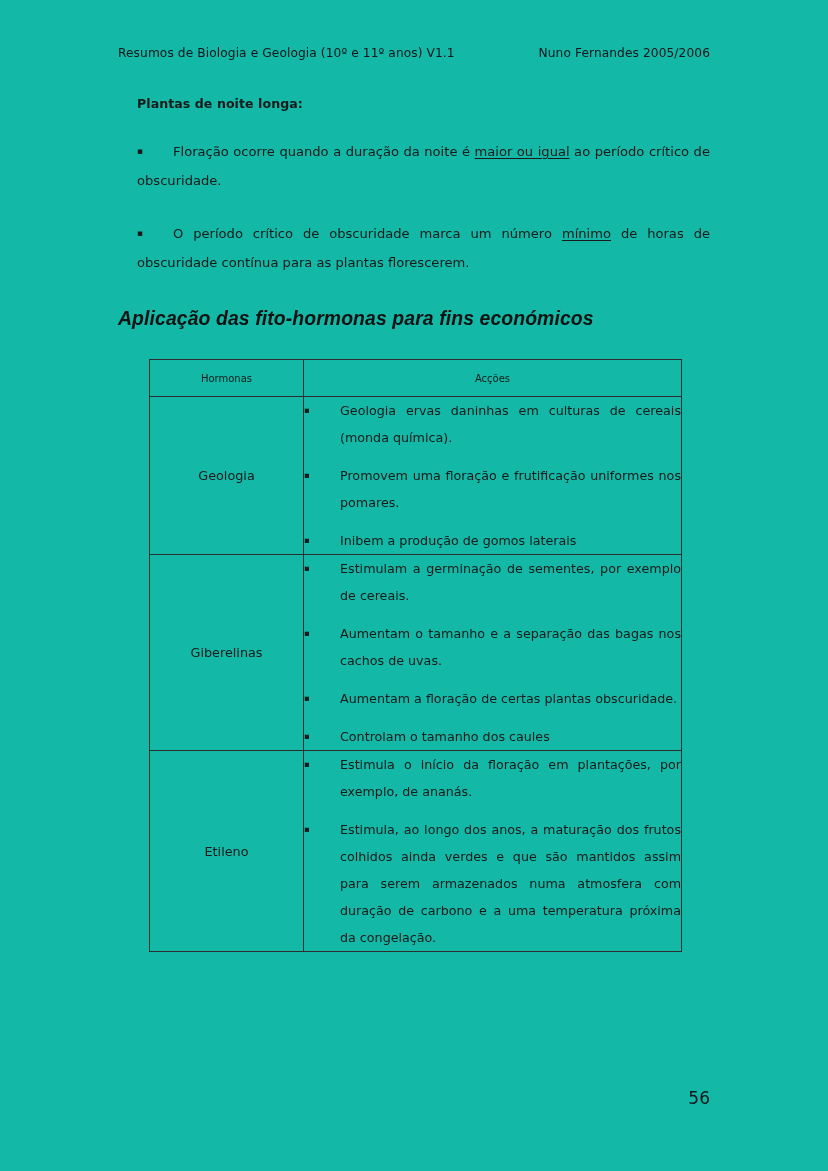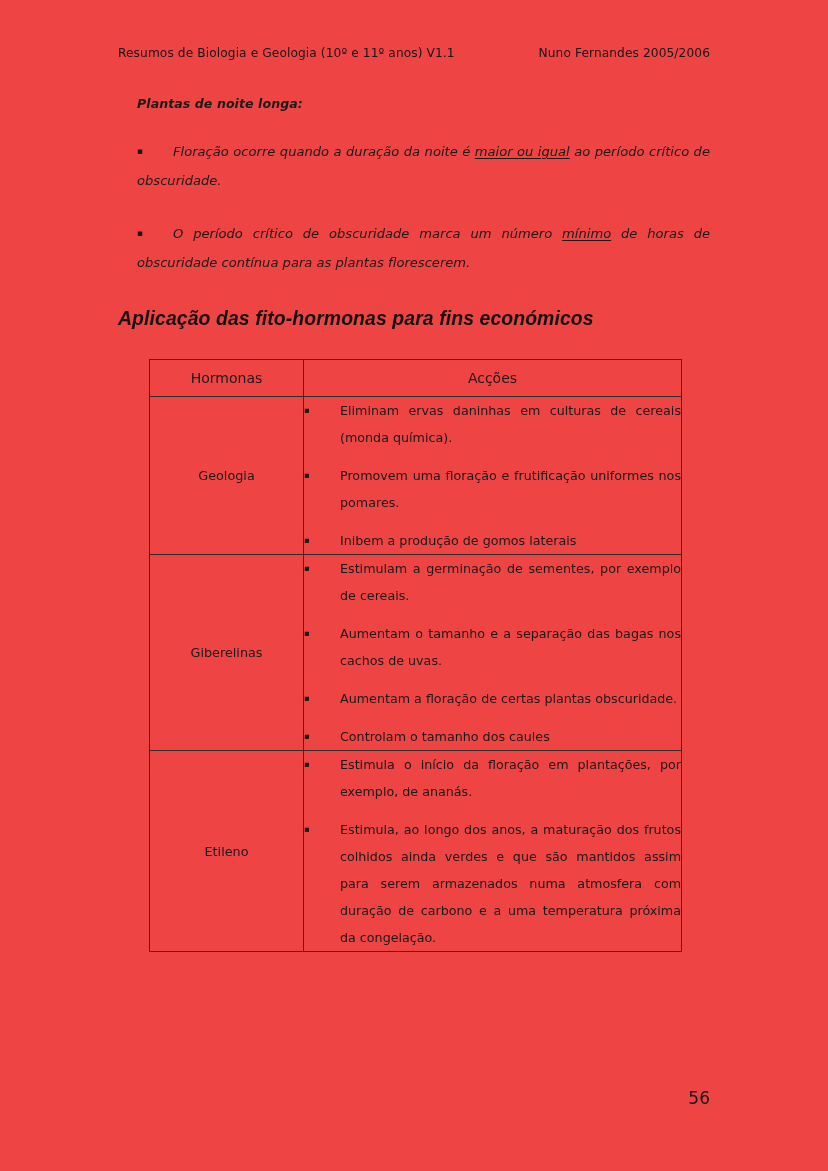--- a/index.html
+++ b/index.html
@@ -11,21 +11,21 @@
     width: 828px;
     height: 1171px;
     position: relative;
     font-family: "DejaVu Sans", sans-serif;
     color: #1a1a1a;
     overflow: hidden;
   }
   .page {
     position: absolute;
     inset: 0;
-    background: #ef4444;
+    background: #14b8a6;
   }
 
   
   .doc-header {
     position: absolute;
     left: 118px;
     top: 46px;
     width: 592px;
     display: flex;
     justify-content: space-between;
@@ -35,21 +35,20 @@
     letter-spacing: 0.1px;
   }
   .doc-header .right { white-space: nowrap; }
 
   
   .body-block {
     position: absolute;
     left: 137px;
     top: 96px;
     width: 573px;
-    font-style: italic;
   }
   .lead-label {
     font-weight: bold;
     font-size: 12.6px;
     letter-spacing: 0.05px;
     margin: 0 0 26px 0;
   }
   .bullet-para {
     position: relative;
     font-size: 13.1px;
@@ -99,21 +98,21 @@
   table.hormones td {
     border: 1px solid #2d2d2d;
     vertical-align: middle;
     padding: 0;
   }
   table.hormones col.c1 { width: 154px; }
   table.hormones col.c2 { width: 378px; }
 
   th.head-cell {
     font-weight: normal;
-    font-size: 14px;
+    font-size: 10px;
     text-align: center;
     height: 36px;
     padding: 0 4px;
   }
   td.hormone-name {
     text-align: center;
     font-size: 12.8px;
     padding: 0 6px;
   }
   td.actions-cell {
@@ -199,21 +198,21 @@
         <tr>
           <th class="head-cell">Hormonas</th>
           <th class="head-cell">Acções</th>
         </tr>
       </thead>
       <tbody>
         <tr>
           <td class="hormone-name">Geologia</td>
           <td class="actions-cell">
             <ul class="action-list">
-              <li><span class="sq">▪</span><span>Eliminam ervas daninhas em culturas de cereais (monda química).</span></li>
+              <li><span class="sq">▪</span><span>Geologia ervas daninhas em culturas de cereais (monda química).</span></li>
               <li><span class="sq">▪</span><span>Promovem uma floração e frutificação uniformes nos pomares.</span></li>
               <li><span class="sq">▪</span><span>Inibem a produção de gomos laterais</span></li>
             </ul>
           </td>
         </tr>
         <tr>
           <td class="hormone-name">Giberelinas</td>
           <td class="actions-cell">
             <ul class="action-list">
               <li><span class="sq">▪</span><span>Estimulam a germinação de sementes, por exemplo de cereais.</span></li>

